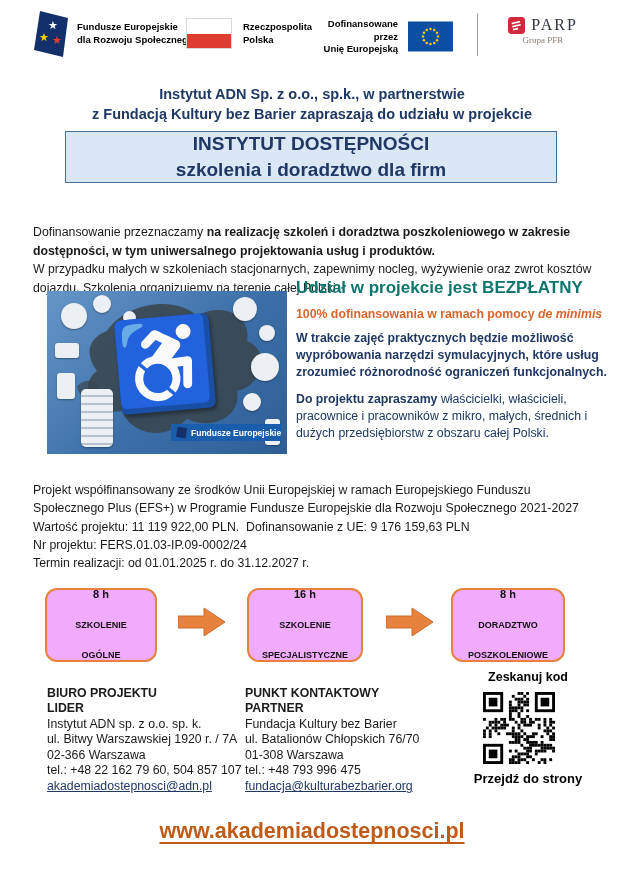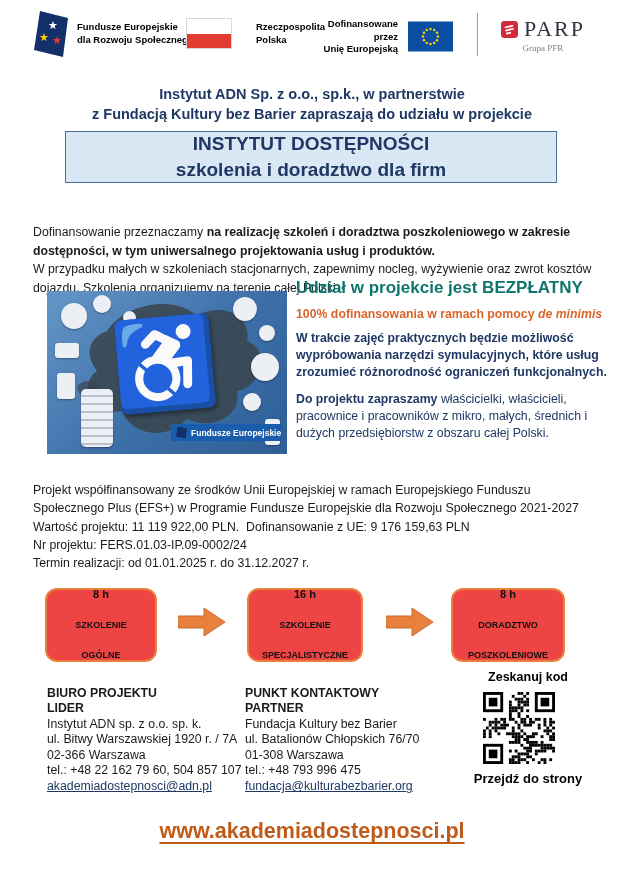--- a/index.html
+++ b/index.html
@@ -3,32 +3,32 @@
 <meta charset="utf-8">
 <style>
   html,body{margin:0;padding:0;background:#fff;}
   .page{position:relative;width:624px;height:884px;background:#fff;overflow:hidden;
         font-family:"Liberation Sans",sans-serif;color:#1a1a1a;}
 
   
   .logo-fe{position:absolute;left:34px;top:11px;display:flex;gap:9px;align-items:center;}
   .fe-flag{width:34px;height:46px;display:block;}
   .logo-txt{font-size:9.5px;font-weight:bold;line-height:1.32;color:#000;}
-  .logo-pl{position:absolute;left:186px;top:18px;display:flex;gap:24px;align-items:center;}
+  .logo-pl{position:absolute;left:186px;top:18px;display:flex;gap:11px;align-items:center;}
   .pl-flag{width:46px;height:31px;border:1px solid #d9d9d9;box-sizing:border-box;}
   .pl-flag .w{height:50%;background:#fff;}
   .pl-flag .r{height:50%;background:#E03C31;}
   .logo-eu{position:absolute;left:306px;top:18px;display:flex;gap:10px;align-items:center;}
   .eu-txt{font-size:9.5px;font-weight:bold;text-align:right;line-height:1.32;width:92px;color:#000;}
   .eu-flag{width:45px;height:31px;display:block;}
   .vdiv{position:absolute;left:477px;top:13px;width:1px;height:43px;background:#9aa0a6;}
   .logo-parp{position:absolute;left:497px;top:16px;width:92px;text-align:center;}
   .parp-row{display:flex;align-items:center;justify-content:center;gap:6px;}
   .parp-ic{width:17px;height:17px;display:block;}
-  .parp-name{font-family:"Liberation Serif",serif;font-size:22px;color:#2F3440;letter-spacing:2px;}
+  .parp-name{font-family:"Liberation Serif",serif;font-size:16px;color:#2F3440;letter-spacing:2px;}
   .parp-sub{font-family:"Liberation Serif",serif;font-size:9px;color:#8A8076;margin-top:1px;}
 
   
   .intro{position:absolute;top:84px;left:0;right:0;text-align:center;
          font-size:14.5px;font-weight:bold;color:#1F3864;line-height:20px;}
   .title-box{position:absolute;left:65px;top:131px;width:492px;height:52px;
              background:#DAE7F5;border:1px solid #41719C;box-sizing:border-box;
              display:flex;flex-direction:column;justify-content:center;align-items:center;gap:4px;}
   .title-box span{font-size:19px;font-weight:bold;color:#1F3864;}
 
@@ -55,21 +55,21 @@
   .benefits .sub{font-size:12.3px;font-weight:bold;color:#D9652C;margin:0 0 9px;}
   .benefits .p1{font-size:12.3px;font-weight:bold;color:#1F3864;line-height:1.4;margin:0 0 9px;}
   .benefits .p2{font-size:12.3px;color:#1F3864;line-height:1.4;margin:0;}
   .benefits .p2 strong{color:#1F3864;}
 
   
   .funding{position:absolute;left:33px;top:469px;width:566px;font-size:12.3px;line-height:1.48;color:#1a1a1a;}
   .prewrap{white-space:pre-wrap;}
 
   
-  .step{position:absolute;top:588px;height:74px;border:2px solid #E8813C;border-radius:12px;background:#ef4444;
+  .step{position:absolute;top:588px;height:74px;border:2px solid #E8813C;border-radius:12px;background:#f0abfc;
         box-sizing:border-box;display:flex;flex-direction:column;justify-content:center;align-items:center;
         text-align:center;font-weight:bold;color:#111;}
   .step .hrs{font-size:11px;margin-bottom:3px;}
   .step .ln{font-size:9px;line-height:1.55;margin-top:16px;}
   .s1{left:45px;width:112px;}
   .s2{left:247px;width:116px;}
   .s3{left:451px;width:114px;}
   .arrow{position:absolute;top:607px;width:48px;height:30px;}
   .a1{left:178px;}
   .a2{left:386px;}

